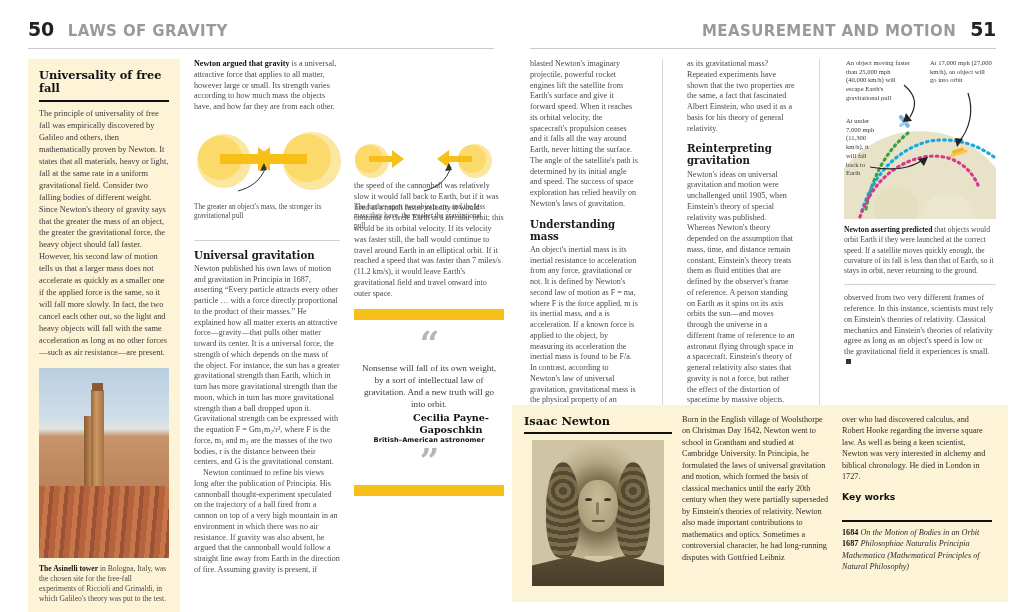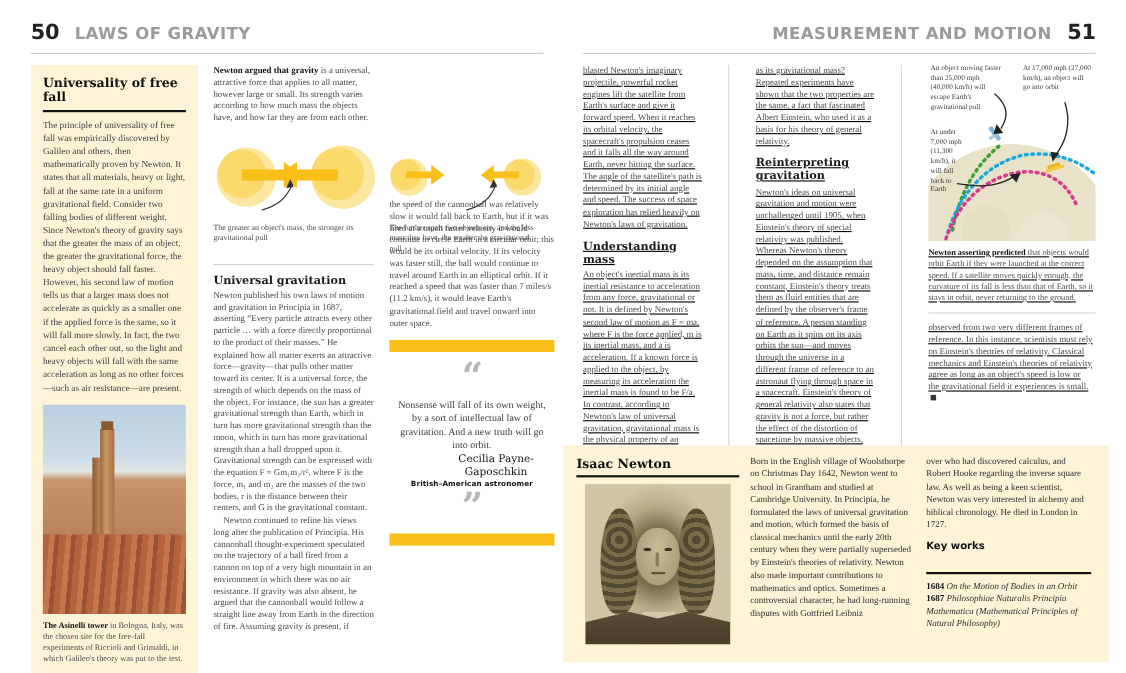--- a/index.html
+++ b/index.html
@@ -110,21 +110,21 @@
   }
   .qbar { height: 11px; background: #f7bf17; }
   .qmark {
     font-family: "DejaVu Serif", serif;
     font-size: 34px; color: #b6b6b6; font-weight: 700;
     line-height: .85; letter-spacing: -1px; margin: 9px 0 4px 0;
   }
   .qmark-close { margin: 2px 0 9px 0; }
   .qtext { font-size: 9.1px; line-height: 1.32; color: #3a3a3a; padding: 0 4px; }
   .qattr {
-    font-family: "DejaVu Serif", serif; font-weight: 400;
+    font-family: "DejaVu Serif", serif; font-weight: 700;
     font-size: 9.6px; color: #111; margin-top: 2px; line-height:1.2;margin-left:44px;
   }
   .qrole {
     font-family: "DejaVu Sans", sans-serif; font-weight: 700;
     font-size: 6.6px; color: #111; margin-top: 1px; letter-spacing: .1px;
   }
 
   
   .orbitbox { width: 152px; flex: 0 0 152px; }
   .orbit-wrap { position: relative; width: 152px; height: 160px; }
@@ -299,21 +299,21 @@
   <div class="gutter"></div>
 
   <div class="page page-right">
 
     <div class="hdr hdr-right">
       <span class="running">MEASUREMENT AND MOTION</span>
       <span class="folio">51</span>
     </div>
     <div class="rule-top"></div>
 
-    <div class="cols" style="gap:24px;text-decoration:underline;">
+    <div class="cols" style="gap:24px;">
 
       <div class="col" style="width:142px;">
         <p>blasted Newton's imaginary projectile, powerful rocket engines lift the satellite from Earth's surface and give it forward speed. When it reaches its orbital velocity, the spacecraft's propulsion ceases and it falls all the way around Earth, never hitting the surface. The angle of the satellite's path is determined by its initial angle and speed. The success of space exploration has relied heavily on Newton's laws of gravitation.</p>
         <div class="sect">Understanding mass</div>
         <p>An object's inertial mass is its inertial resistance to acceleration from any force, gravitational or not. It is defined by Newton's second law of motion as F = ma, where F is the force applied, m is its inertial mass, and a is acceleration. If a known force is applied to the object, by measuring its acceleration the inertial mass is found to be F/a. In contrast, according to Newton's law of universal gravitation, gravitational mass is the physical property of an object that causes it to interact with other objects through the gravitational force. Newton was troubled by the question: is the inertial mass of an object the same</p>
       </div>
 
       <div class="colrule" style="height:350px;"></div>
 
       <div class="col" style="width:142px;">

